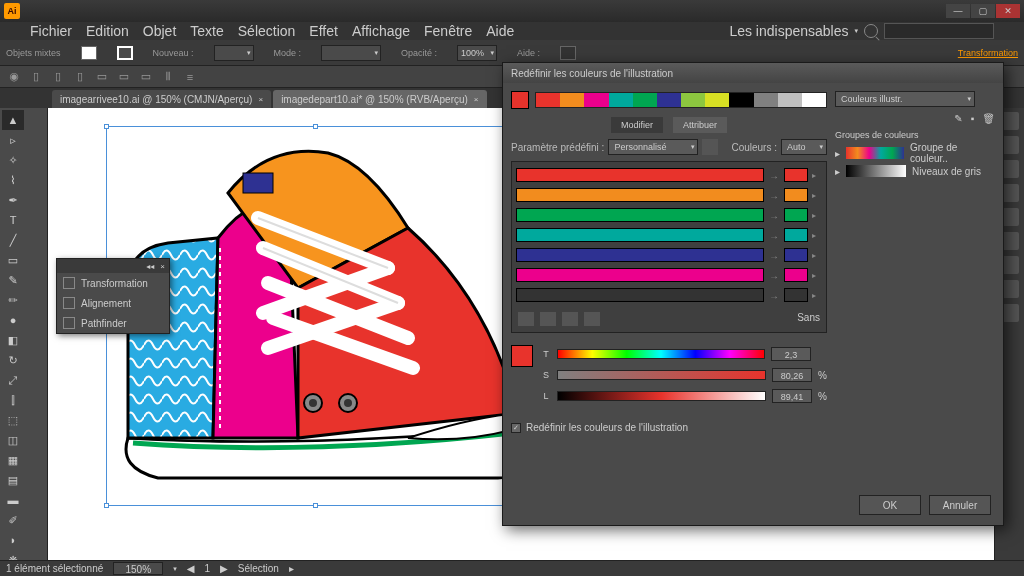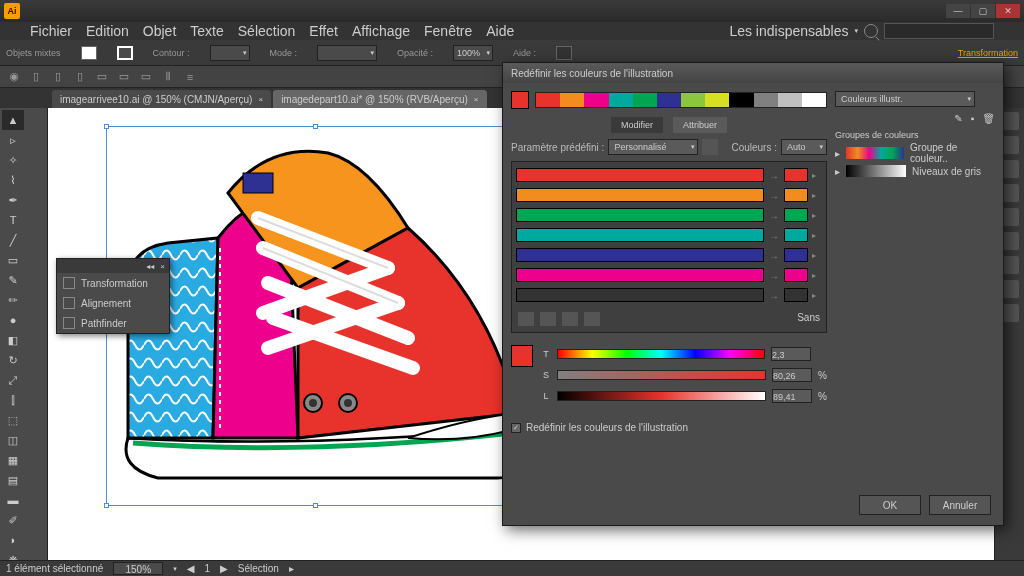--- a/index.html
+++ b/index.html
@@ -72,21 +72,21 @@
 .ct-toolbar{display:flex;gap:6px;margin-top:6px;padding:2px}
 .ct-toolbar .tic{width:16px;height:14px;background:#555;cursor:pointer}
 .tsl{margin-top:12px}
 .tsl-row{display:flex;align-items:center;gap:6px;height:18px;margin-bottom:3px}
 .tsl-swatch{width:22px;height:22px;background:#e8332c;border:1px solid #000}
 .tsl-label{width:10px;text-align:center;font-size:9px}
 .tsl-slider{flex:1;height:10px;position:relative;border:1px solid #222}
 .tsl-hue{background:linear-gradient(90deg,red,yellow,lime,cyan,blue,magenta,red)}
 .tsl-sat{background:linear-gradient(90deg,#808080,#e8332c)}
 .tsl-lum{background:linear-gradient(90deg,#000,#e8332c,#fff)}
-.tsl-val{width:40px;height:14px;background:#5a5a5a;border:1px solid #222;font-size:9px;line-height:14px}
+.tsl-val{width:40px;height:14px;background:#5a5a5a;border:1px solid #222;text-align:center;font-size:9px;line-height:14px}
 .chk-row{display:flex;align-items:center;gap:5px;margin-top:14px;font-size:9px}
 .chk{width:10px;height:10px;background:#666;border:1px solid #222;display:flex;align-items:center;justify-content:center;font-size:7px}
 .grp-head{font-size:9px;margin-bottom:4px}
 .grp-item{display:flex;align-items:center;gap:6px;height:18px;font-size:9px;cursor:pointer}
 .grp-item .ramp{width:60px;height:12px}
 .grp-drop{width:140px}
 .btns{position:absolute;bottom:10px;right:12px;display:flex;gap:8px}
 .btn{width:62px;height:20px;background:#555;border:1px solid #222;display:flex;align-items:center;justify-content:center;font-size:10px;cursor:pointer}
 .statusbar{position:absolute;bottom:0;left:0;right:0;height:16px;background:#3a3a3a;border-top:1px solid #222;display:flex;align-items:center;padding:0 6px;gap:10px;font-size:9px}
 .statusbar .zoom{width:50px;height:13px;background:#4a4a4a;border:1px solid #222;text-align:center;line-height:13px}
@@ -118,21 +118,21 @@
     <span style="font-size:7px">▾</span>
     <div class="magnify"></div>
     <input style="">
   </div>
 </div>
 
 <div class="controlbar">
   <span class="cb-label">Objets mixtes</span>
   <div class="cb-swatch"></div>
   <div class="cb-swatch" style="background:#4a4a4a;border:2px solid #fff"></div>
-  <span class="cb-label">Contour :</span>
+  <span class="cb-label">Nouveau :</span>
   <div class="cb-drop" style="width:40px"></div>
   <span class="cb-label">Mode :</span>
   <div class="cb-drop" style="width:60px"></div>
   <span class="cb-label">Opacité :</span>
   <div class="cb-drop" style="width:40px">100%</div>
   <span class="cb-label">Aide :</span>
   <div class="cb-swatch" style="background:#333"></div>
   <div style="flex:1"></div>
   <span class="cb-link">Transformation</span>
 </div>

